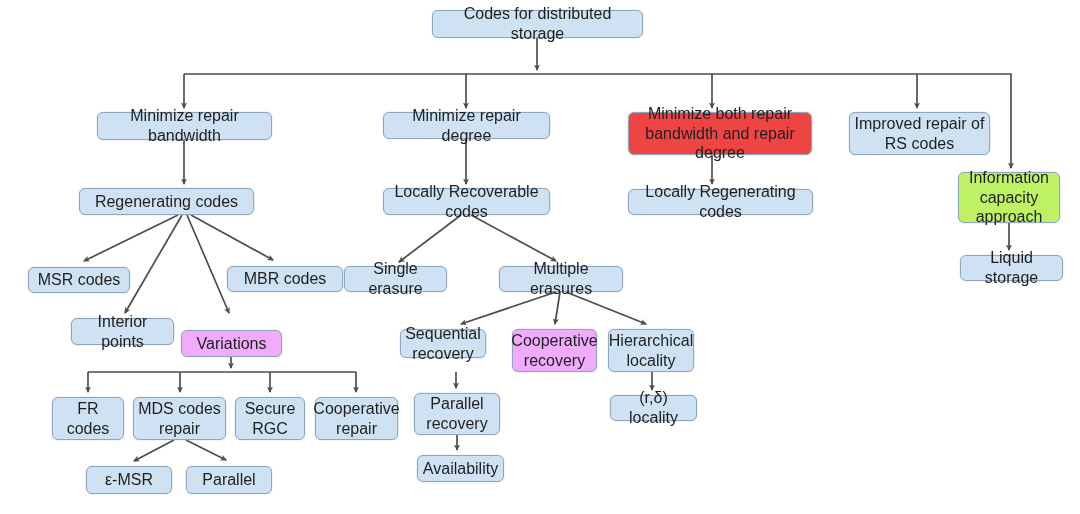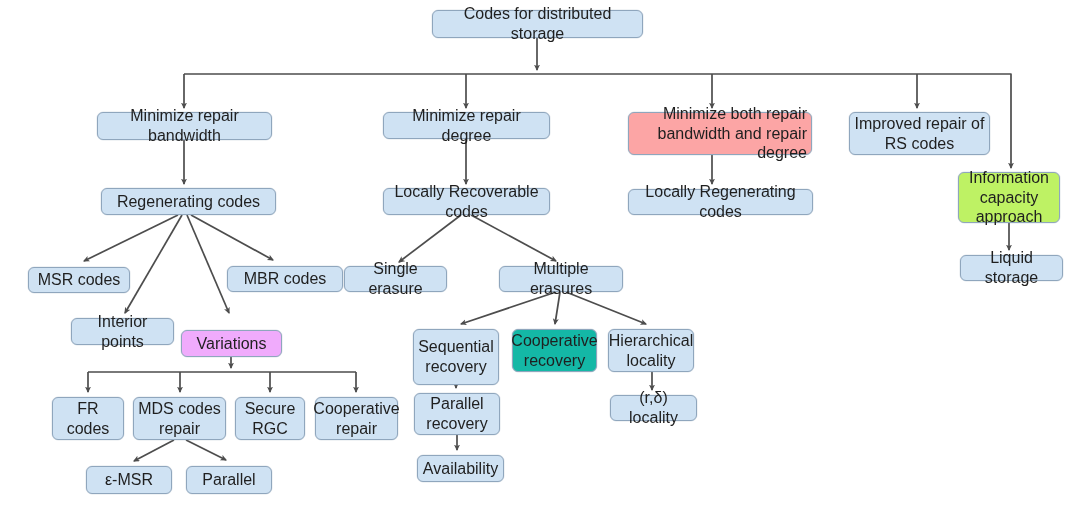--- a/index.html
+++ b/index.html
@@ -87,21 +87,21 @@
         <polyline points="1009,223 1009,250" fill="none" stroke="#4d4d4d" stroke-width="1.7" stroke-linejoin="round" marker-end="url(#arrowhead)"></polyline>
       </g>
   </svg>
   <div id="nodes">
       <div class="node" style="left: 432px; top: 10px; width: 211px; height: 28px; background: rgb(207, 226, 243); border-color: rgb(143, 166, 189); color: rgb(31, 31, 31);">
         <span>Codes for distributed storage</span>
       </div>
       <div class="node" style="left: 97px; top: 112px; width: 175px; height: 28px; background: rgb(207, 226, 243); border-color: rgb(143, 166, 189); color: rgb(31, 31, 31);">
         <span>Minimize repair bandwidth</span>
       </div>
-      <div class="node" style="left: 101px; top: 188px; width: 175px; height: 27px; background: rgb(207, 226, 243); border-color: rgb(143, 166, 189); color: rgb(31, 31, 31);">
+      <div class="node" style="left: 79px; top: 188px; width: 175px; height: 27px; background: rgb(207, 226, 243); border-color: rgb(143, 166, 189); color: rgb(31, 31, 31);">
         <span>Regenerating codes</span>
       </div>
       <div class="node" style="left: 28px; top: 267px; width: 102px; height: 26px; background: rgb(207, 226, 243); border-color: rgb(143, 166, 189); color: rgb(31, 31, 31);">
         <span>MSR codes</span>
       </div>
       <div class="node" style="left: 227px; top: 266px; width: 116px; height: 26px; background: rgb(207, 226, 243); border-color: rgb(143, 166, 189); color: rgb(31, 31, 31);">
         <span>MBR codes</span>
       </div>
       <div class="node" style="left: 71px; top: 318px; width: 103px; height: 27px; background: rgb(207, 226, 243); border-color: rgb(143, 166, 189); color: rgb(31, 31, 31);">
         <span>Interior points</span>
@@ -132,39 +132,39 @@
       </div>
       <div class="node" style="left: 383px; top: 188px; width: 167px; height: 27px; background: rgb(207, 226, 243); border-color: rgb(143, 166, 189); color: rgb(31, 31, 31);">
         <span>Locally Recoverable codes</span>
       </div>
       <div class="node" style="left: 344px; top: 266px; width: 103px; height: 26px; background: rgb(207, 226, 243); border-color: rgb(143, 166, 189); color: rgb(31, 31, 31);">
         <span>Single erasure</span>
       </div>
       <div class="node" style="left: 499px; top: 266px; width: 124px; height: 26px; background: rgb(207, 226, 243); border-color: rgb(143, 166, 189); color: rgb(31, 31, 31);">
         <span>Multiple erasures</span>
       </div>
-      <div class="node" style="left: 413px; top: 329px; width: 86px; height: 56px; background: rgb(207, 226, 243); border-color: rgb(143, 166, 189); color: rgb(31, 31, 31);">
+      <div class="node" style="left: 400px; top: 329px; width: 86px; height: 29px; background: rgb(207, 226, 243); border-color: rgb(143, 166, 189); color: rgb(31, 31, 31);">
         <span>Sequential recovery</span>
       </div>
-      <div class="node" style="left: 512px; top: 329px; width: 85px; height: 43px; background: #14b8a6; border-color: rgb(143, 166, 189); color: rgb(31, 31, 31);">
+      <div class="node" style="left: 512px; top: 329px; width: 85px; height: 43px; background: #f0abfc; border-color: rgb(143, 166, 189); color: rgb(31, 31, 31);">
         <span>Cooperative recovery</span>
       </div>
       <div class="node" style="left: 608px; top: 329px; width: 86px; height: 43px; background: rgb(207, 226, 243); border-color: rgb(143, 166, 189); color: rgb(31, 31, 31);">
         <span>Hierarchical locality</span>
       </div>
       <div class="node" style="left: 414px; top: 393px; width: 86px; height: 42px; background: rgb(207, 226, 243); border-color: rgb(143, 166, 189); color: rgb(31, 31, 31);">
         <span>Parallel recovery</span>
       </div>
       <div class="node" style="left: 417px; top: 455px; width: 87px; height: 27px; background: rgb(207, 226, 243); border-color: rgb(143, 166, 189); color: rgb(31, 31, 31);">
         <span>Availability</span>
       </div>
       <div class="node" style="left: 610px; top: 395px; width: 87px; height: 26px; background: rgb(207, 226, 243); border-color: rgb(143, 166, 189); color: rgb(31, 31, 31);">
         <span>(r,δ) locality</span>
       </div>
-      <div class="node" style="left: 628px; top: 112px; width: 184px; height: 43px; background: #fca5a5; border-color: rgb(143, 166, 189); color: rgb(31, 31, 31); text-align: right;">
+      <div class="node" style="left: 628px; top: 112px; width: 184px; height: 43px; background: #ef4444; border-color: rgb(143, 166, 189); color: rgb(31, 31, 31);">
         <span>Minimize both repair bandwidth and repair degree</span>
       </div>
       <div class="node" style="left: 628px; top: 189px; width: 185px; height: 26px; background: rgb(207, 226, 243); border-color: rgb(143, 166, 189); color: rgb(31, 31, 31);">
         <span>Locally Regenerating codes</span>
       </div>
       <div class="node" style="left: 849px; top: 112px; width: 141px; height: 43px; background: rgb(207, 226, 243); border-color: rgb(143, 166, 189); color: rgb(31, 31, 31);">
         <span>Improved repair of RS codes</span>
       </div>
       <div class="node" style="left: 958px; top: 172px; width: 102px; height: 51px; background: #bef264; border-color: rgb(143, 166, 189); color: rgb(31, 31, 31);">
         <span>Information capacity approach</span>

